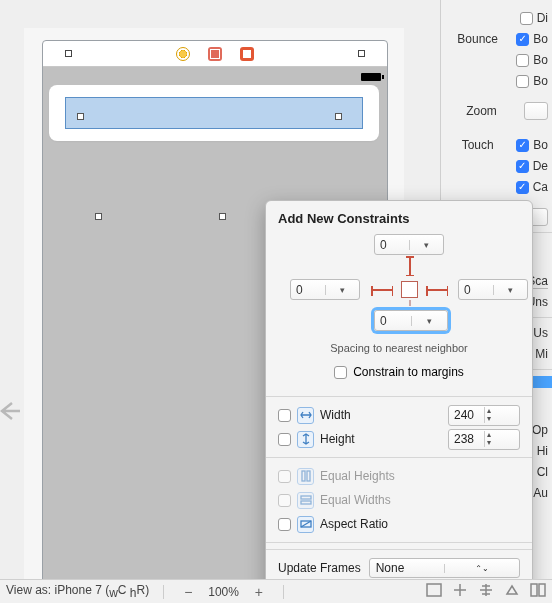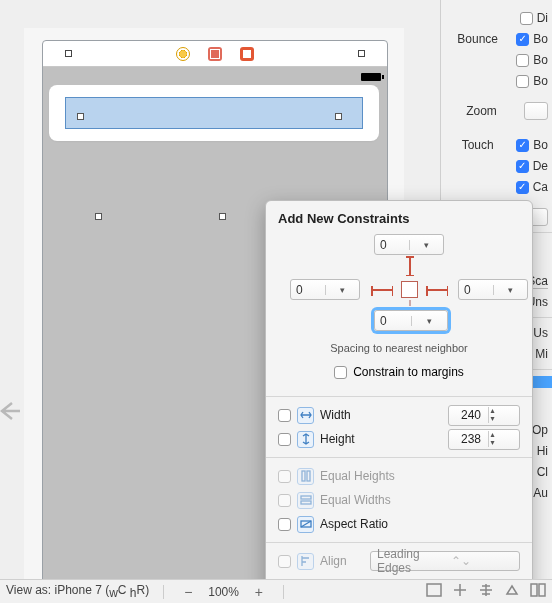--- a/index.html
+++ b/index.html
@@ -69,21 +69,21 @@
   .constrain-row { display:flex; justify-content:center; align-items:center; gap:6px; margin:5px 0 17px 0; }
 
   .divider { height:1px; background:#d6d6d6; margin:6px -12px; }
 
   .chk-row { display:flex; align-items:center; gap:6px; height:24px; }
   .chk-row .lbl { flex:1; color:#222; }
   .chk-row.dis .lbl, .chk-row.dis .chip { color:#9b9b9b; }
   .chip { width:17px; height:17px; border-radius:3px; background:#eaf2fb; border:1px solid #8fb8e4; display:flex; align-items:center; justify-content:center; }
   .chip svg { stroke:#3f7fc2; fill:none; stroke-width:1.3; }
   .chip.dis { opacity:.55; }
-  .val-sel { width:72px; height:21px; border:1px solid #bdbdbd; border-radius:3px; background:linear-gradient(#fff,#f4f4f4); display:flex; align-items:center;padding-left:7px; }
+  .val-sel { width:72px; height:21px; border:1px solid #bdbdbd; border-radius:3px; background:linear-gradient(#fff,#f4f4f4); display:flex; align-items:center; }
   .val-sel span { flex:1; padding-left:5px; color:#222; }
   .val-sel .arr { width:14px; border-left:1px solid #ccc; font-size:8px; color:#555; padding:0 2px; line-height:8px; }
   .al-sel { width:150px; height:20px; border:1px solid #bdbdbd; border-radius:3px; background:linear-gradient(#fbfbfb,#f0f0f0); display:flex; align-items:center; }
   .al-sel span { flex:1; padding:0 6px; color:#888; }
 
   .frames-row { display:flex; align-items:center; gap:8px; margin:8px 0 8px 0; }
   .frames-row .lbl { color:#222; }
   .frames-sel { flex:1; height:20px; border:1px solid #bdbdbd; border-radius:3px; background:linear-gradient(#fff,#f2f2f2); display:flex; align-items:center; }
   .frames-sel span{flex:1;padding:0 6px;color:#222;}
 
@@ -296,33 +296,20 @@
         <svg width="12" height="12">
           <rect x="1" y="3" width="10" height="6"></rect>
           <path d="M1 9L11 3"></path>
         </svg>
       </span>
     <span class="lbl">Aspect Ratio</span>
   </div>
 
   <div class="divider"></div>
 
-  <div class="chk-row">
-    <span class="cb" style="opacity:.5"></span>
-    <span class="chip dis">
-        <svg width="12" height="12">
-          <path d="M2 1v10M2 3h7M2 7h4"></path>
-        </svg>
-      </span>
-    <span class="lbl" style="color:#9b9b9b">Align</span>
-    <span class="al-sel">
-        <span>Leading Edges</span>
-        <span class="arr" style="color:#bbb">⌃⌄</span>
-      </span>
-  </div>
 
   <div class="divider"></div>
 
   <div class="frames-row">
     <span class="lbl">Update Frames</span>
     <span class="frames-sel">
         <span>None</span>
         <span class="arr" style="width:14px;border-left:1px solid #ccc;font-size:8px;text-align:center">⌃⌄</span>
       </span>
   </div>

